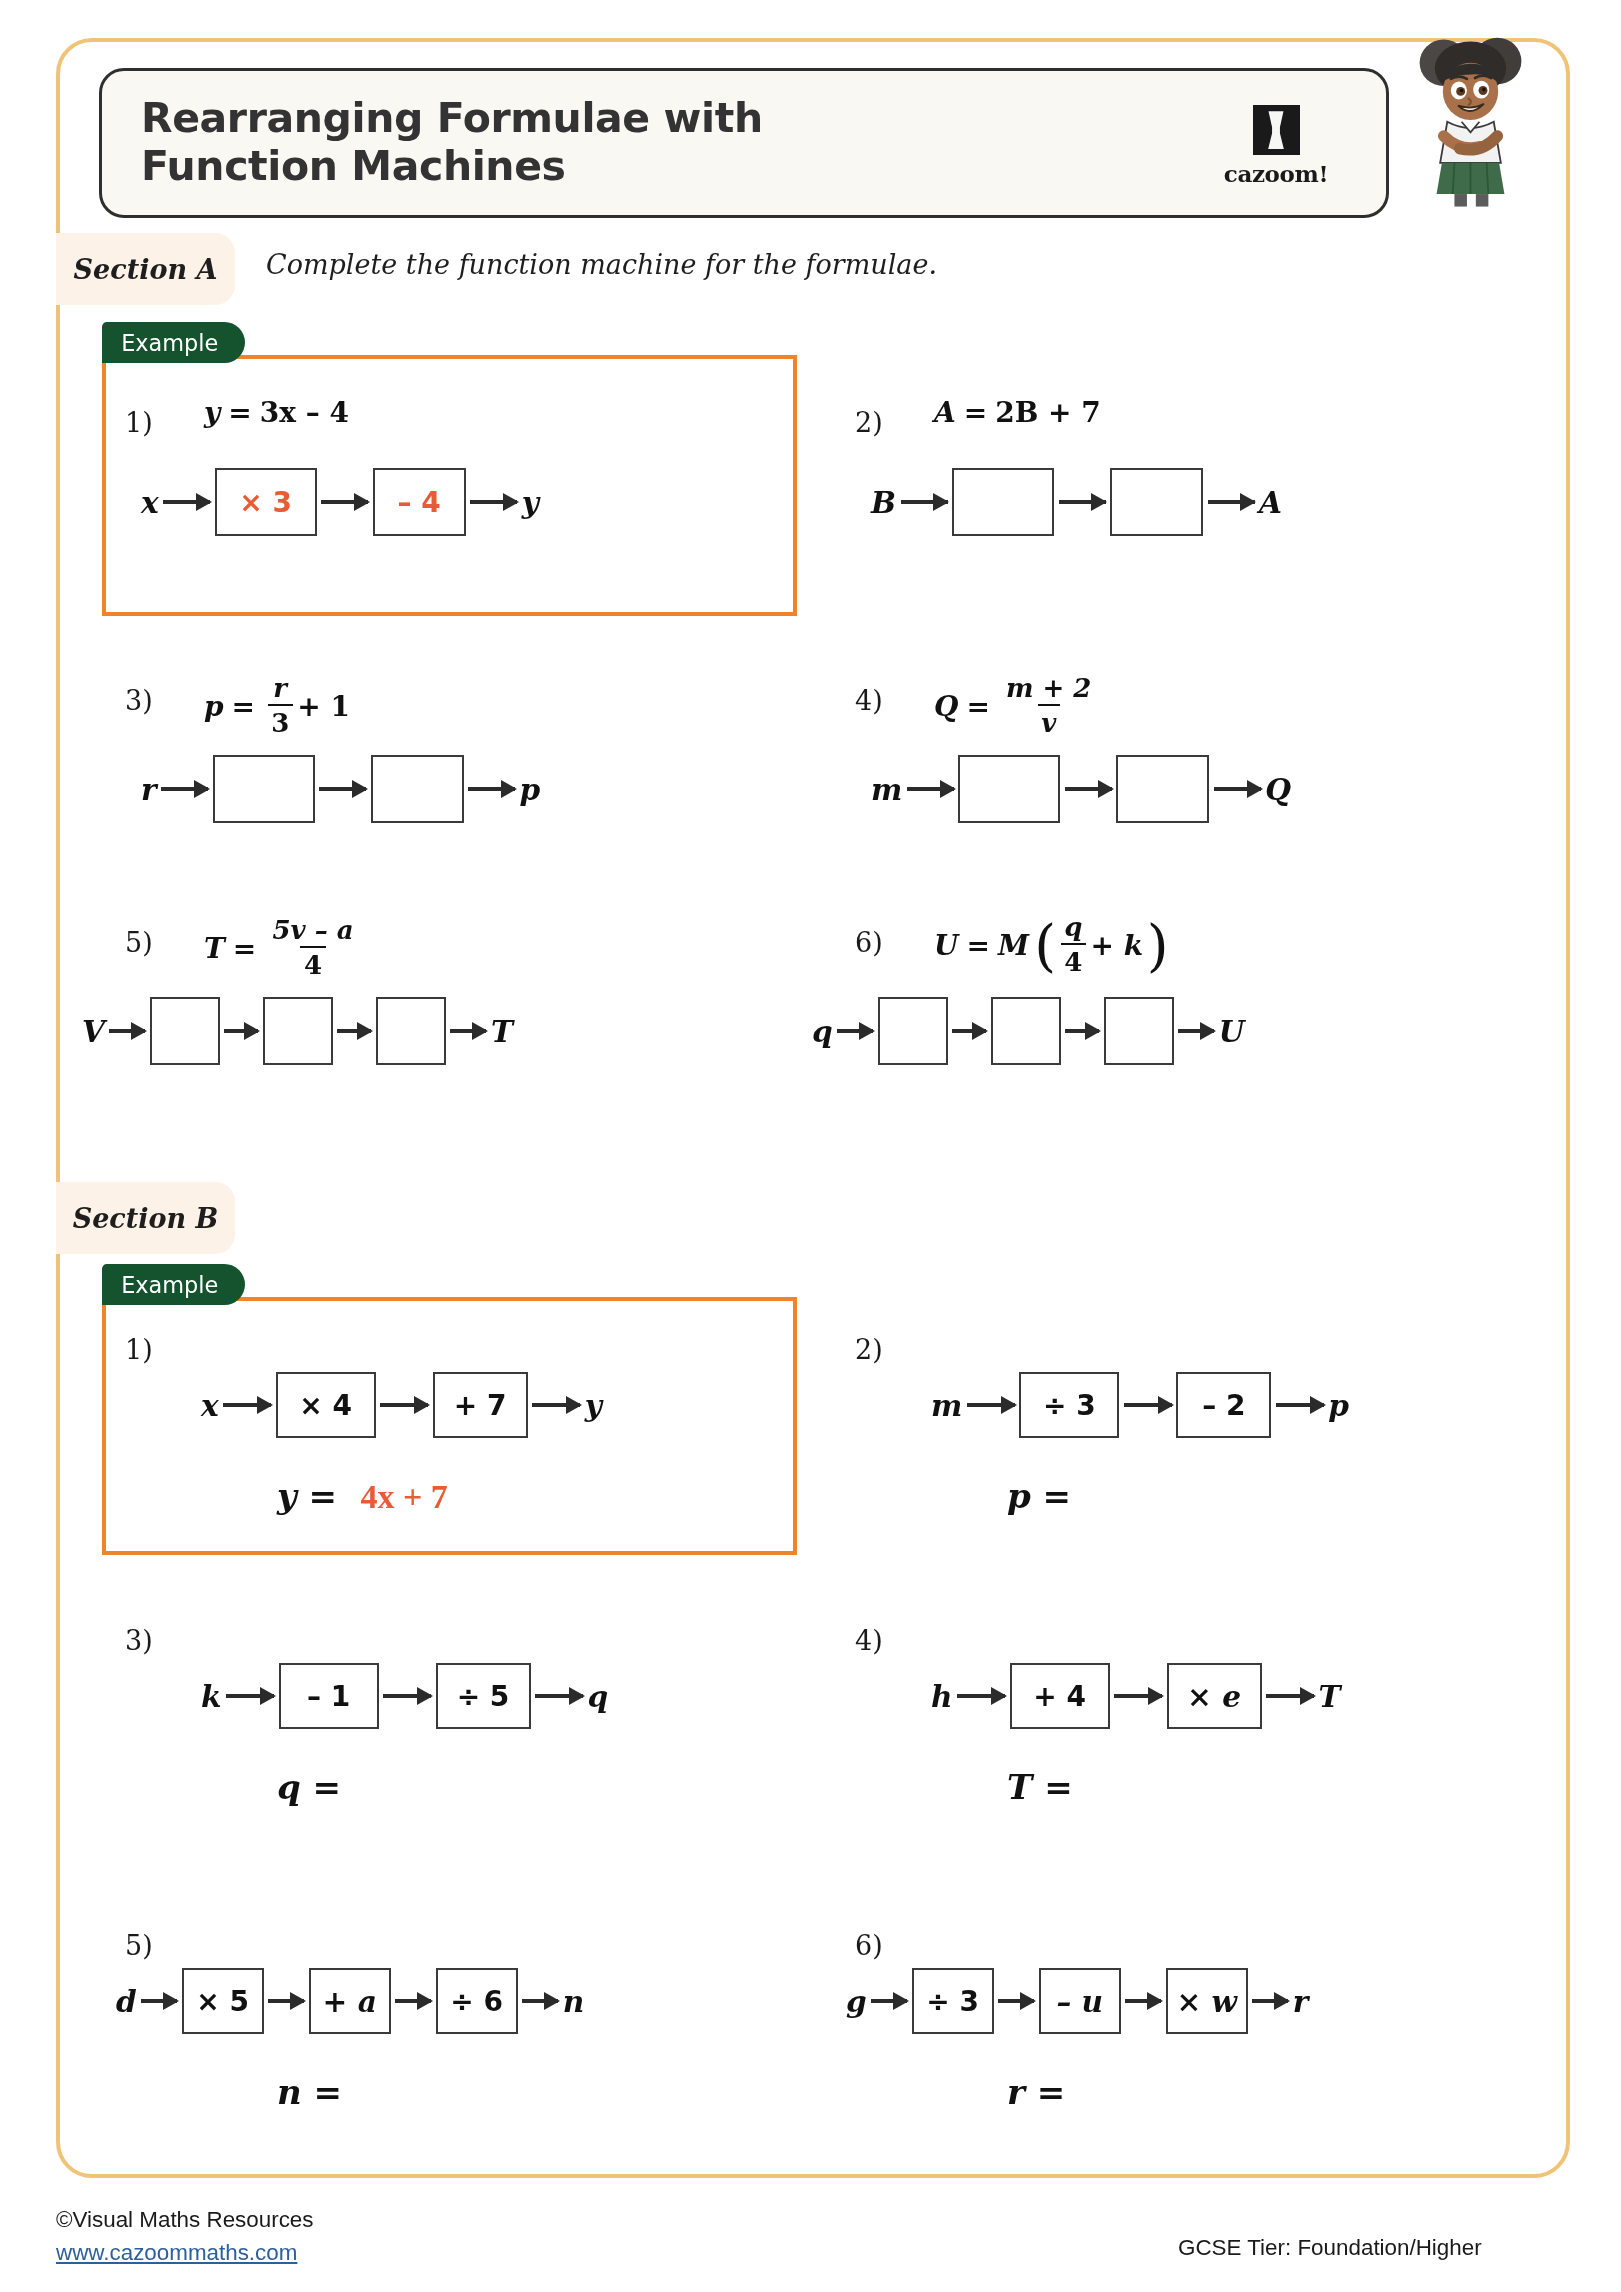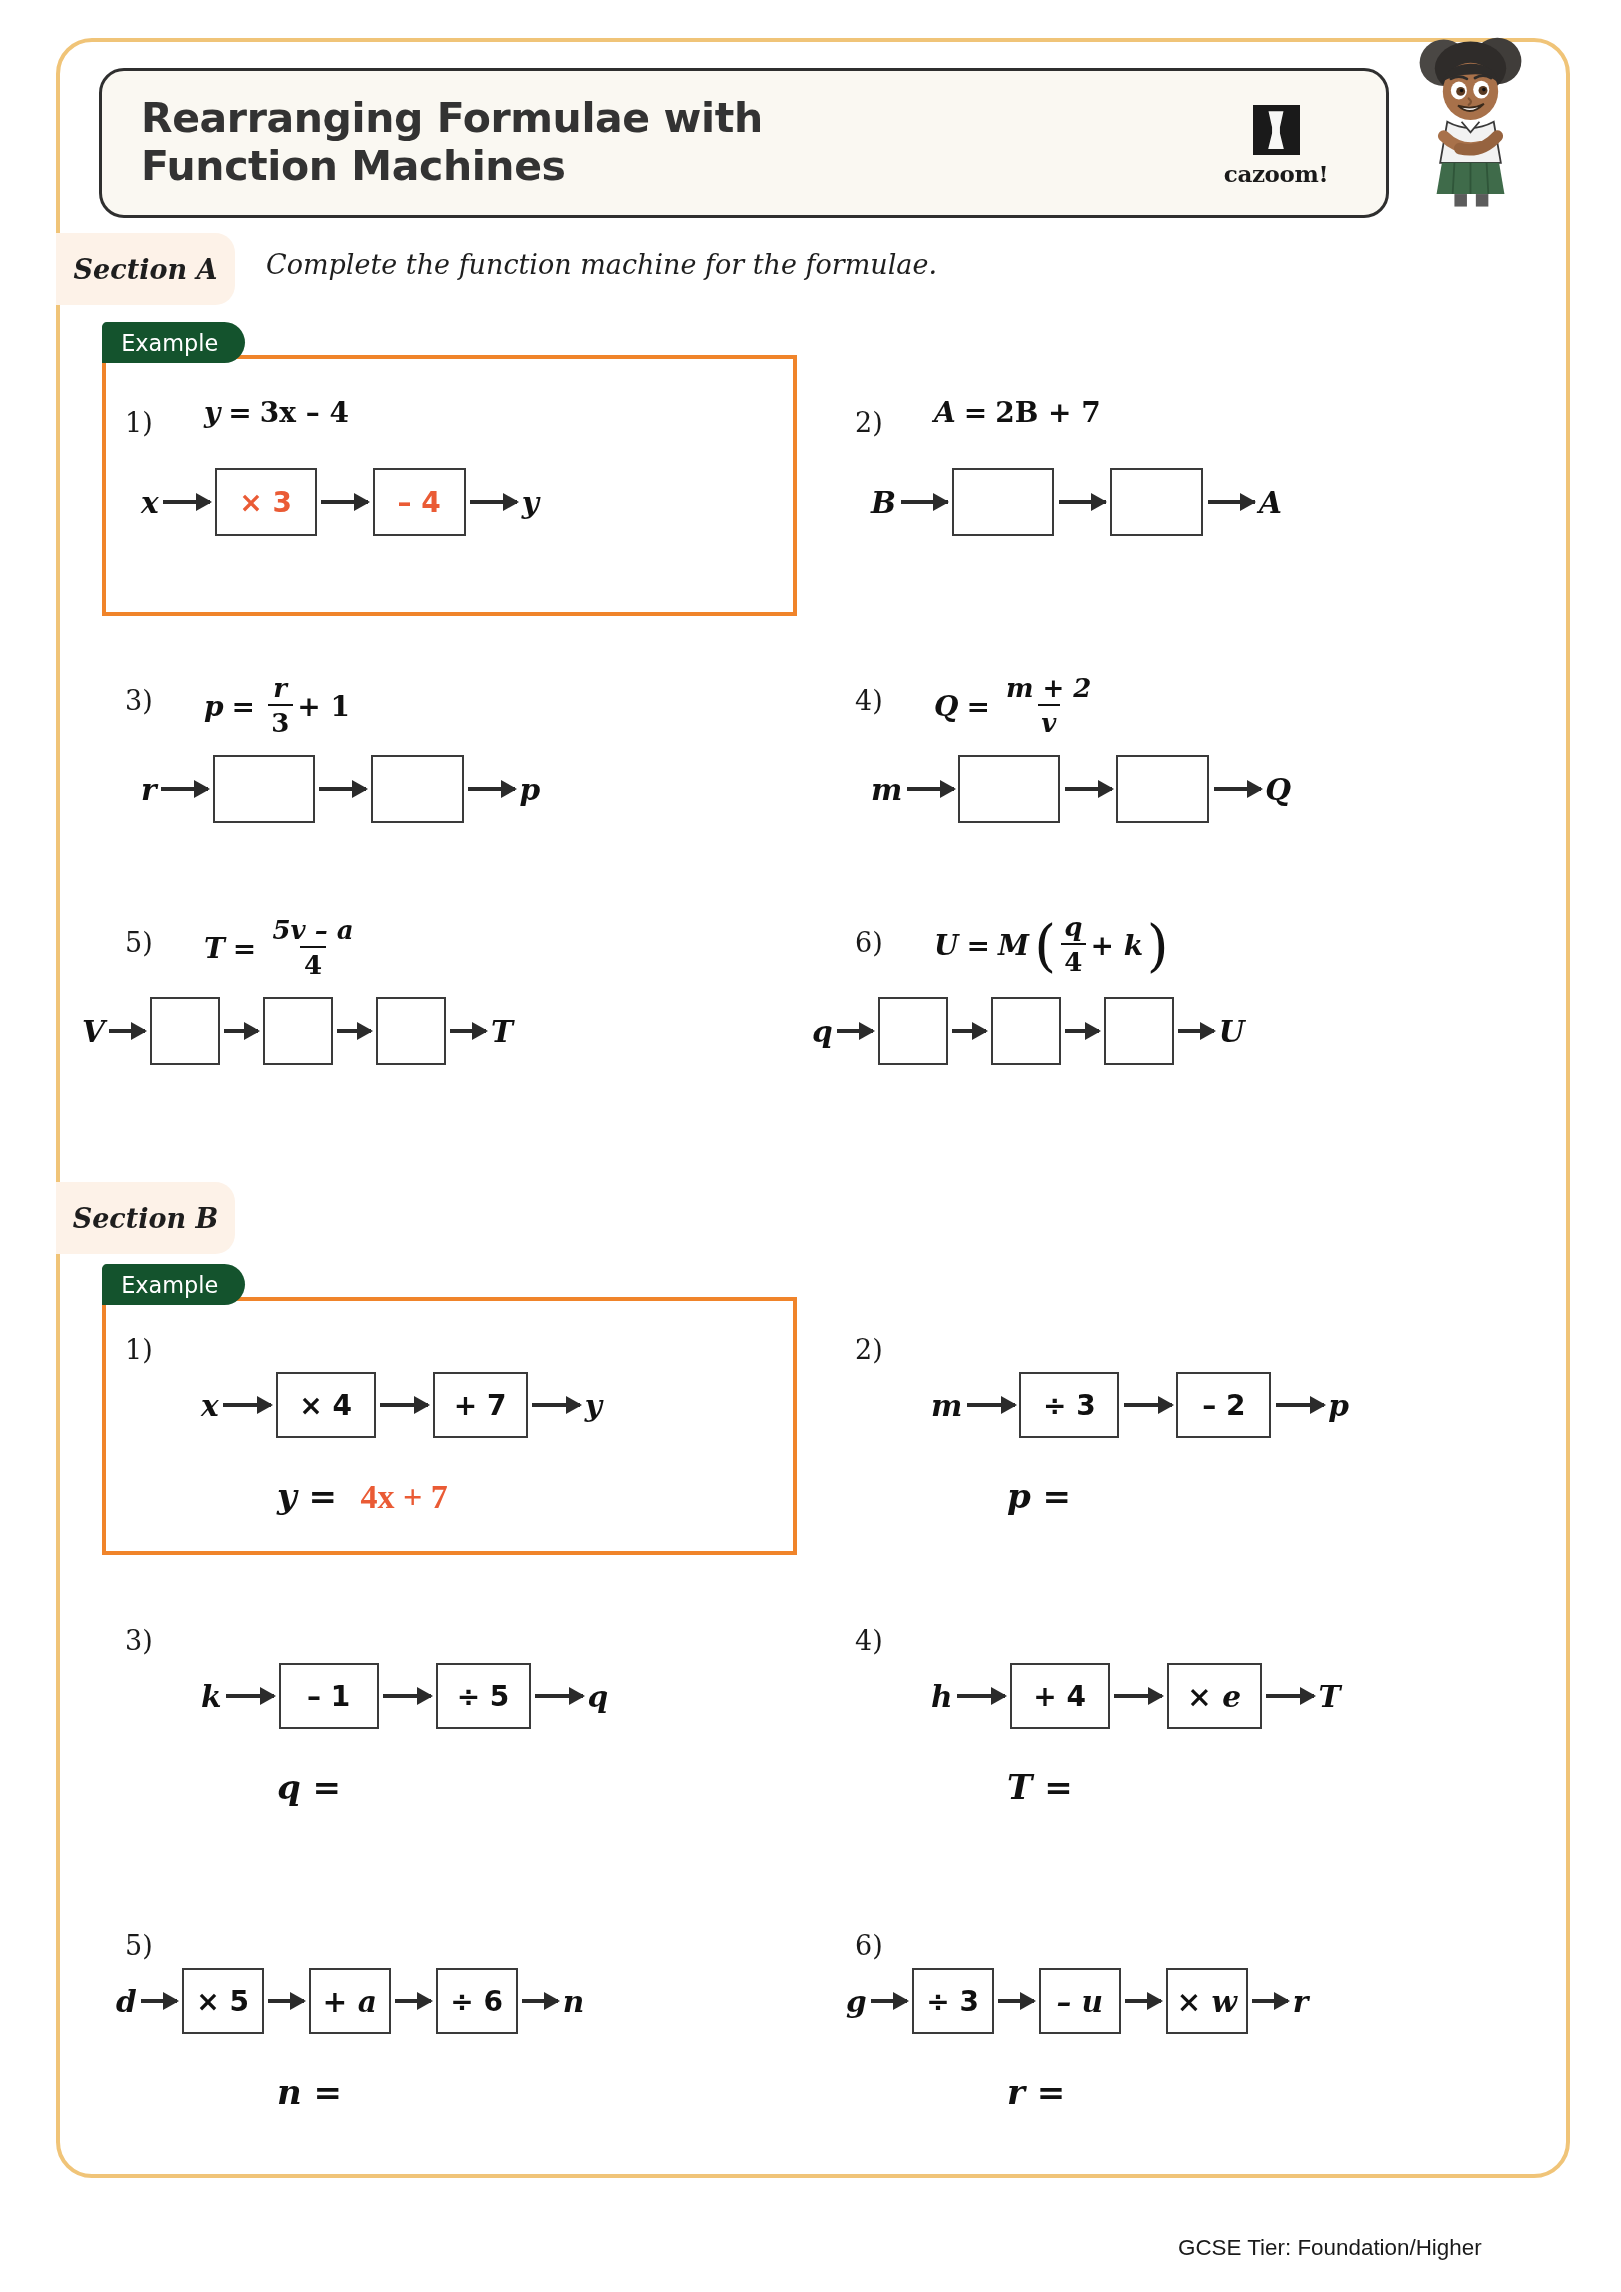--- a/index.html
+++ b/index.html
@@ -585,15 +585,19 @@
     <span class="arrow" style="width:36px;"></span>
     <span class="mach-var">r</span>
   </div>
   <div class="answer" style="left:152px; top:142px;">
     <span class="lhs">r =</span>
     <span class="rhs" style="margin-left:12.5px;"></span>
   </div>
 </div>
 
 <div class="footer">
+  <div class="f-left">
+    <span>©Visual Maths Resources</span>
+    <a class="f-link" href="#">www.cazoommaths.com</a>
+  </div>
   <div class="f-right">GCSE Tier: Foundation/Higher</div>
 </div>
 
 
 </body></html>

